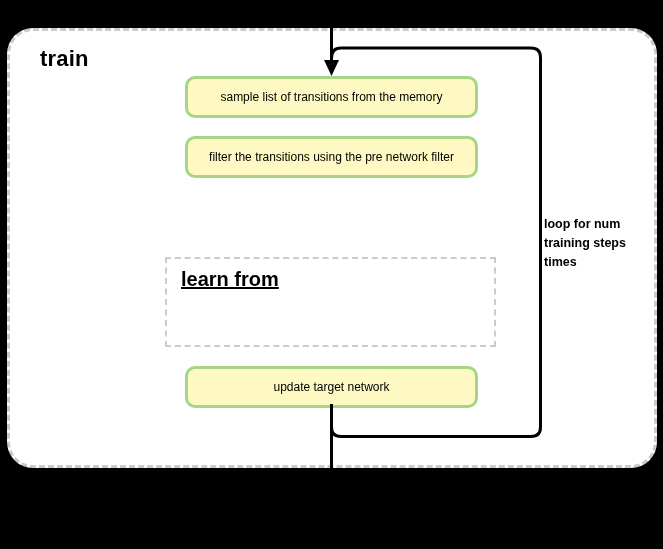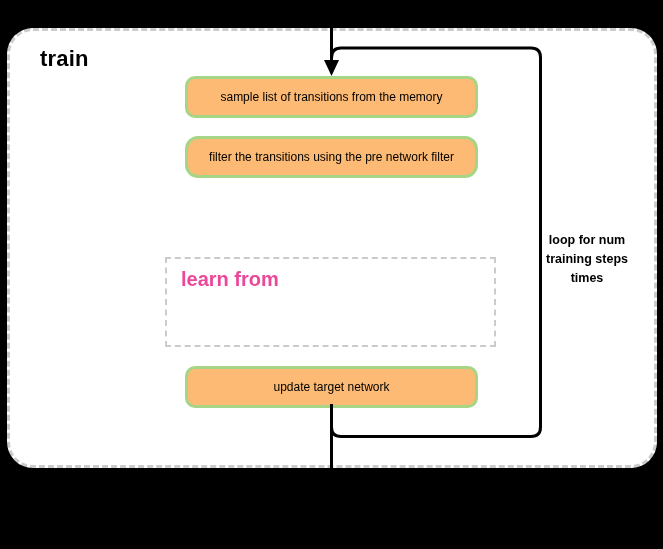--- a/index.html
+++ b/index.html
@@ -21,48 +21,48 @@
   .train-title{
     position:absolute;
     left:40px;top:46px;
     font-size:22px;font-weight:bold;color:#000;
     letter-spacing:0.2px;
   }
   .step-box{
     position:absolute;
     left:185px;width:293px;height:42px;
     box-sizing:border-box;
-    background:#fdba74;
+    background:#fef9c3;
     border:3px solid var(--step-border,#a6d585);
     border-radius:10px;
     display:flex;align-items:center;justify-content:center;
     font-size:12px;color:#000;
     text-align:center;
     z-index:3;
   }
   .step-1{top:76px;}
-  .step-2{top:136px;border-radius:13px;}
+  .step-2{top:136px;}
   .step-3{top:196px;}
   .step-update{top:366px;}
   .learn-box{
     position:absolute;
     left:165px;top:257px;width:331px;height:90px;
     box-sizing:border-box;
     background:#fff;
     border:2px dashed var(--dashed-border,#c9c9c9);
     padding:7px 14px;
     z-index:3;
   }
   .learn-box .learn-line{
-    font-size:20px;font-weight:bold;color:#ec4899;line-height:27px;
+    font-size:20px;font-weight:bold;color:#000000;line-height:27px;text-decoration:underline;
   }
   .loop-annotation{
     position:absolute;
-    left:544px;top:231px;width:86px;
-    text-align:center;
+    left:544px;top:215px;width:86px;
+    text-align:left;
     font-size:12.5px;font-weight:bold;color:#000;
     line-height:19px;
     z-index:3;
   }
   .flow-lines{
     position:absolute;left:0;top:0;width:663px;height:549px;
     z-index:4;
     pointer-events:none;
   }
   .flow-lines .stroke{stroke:var(--line,#000);stroke-width:3;fill:none;}

